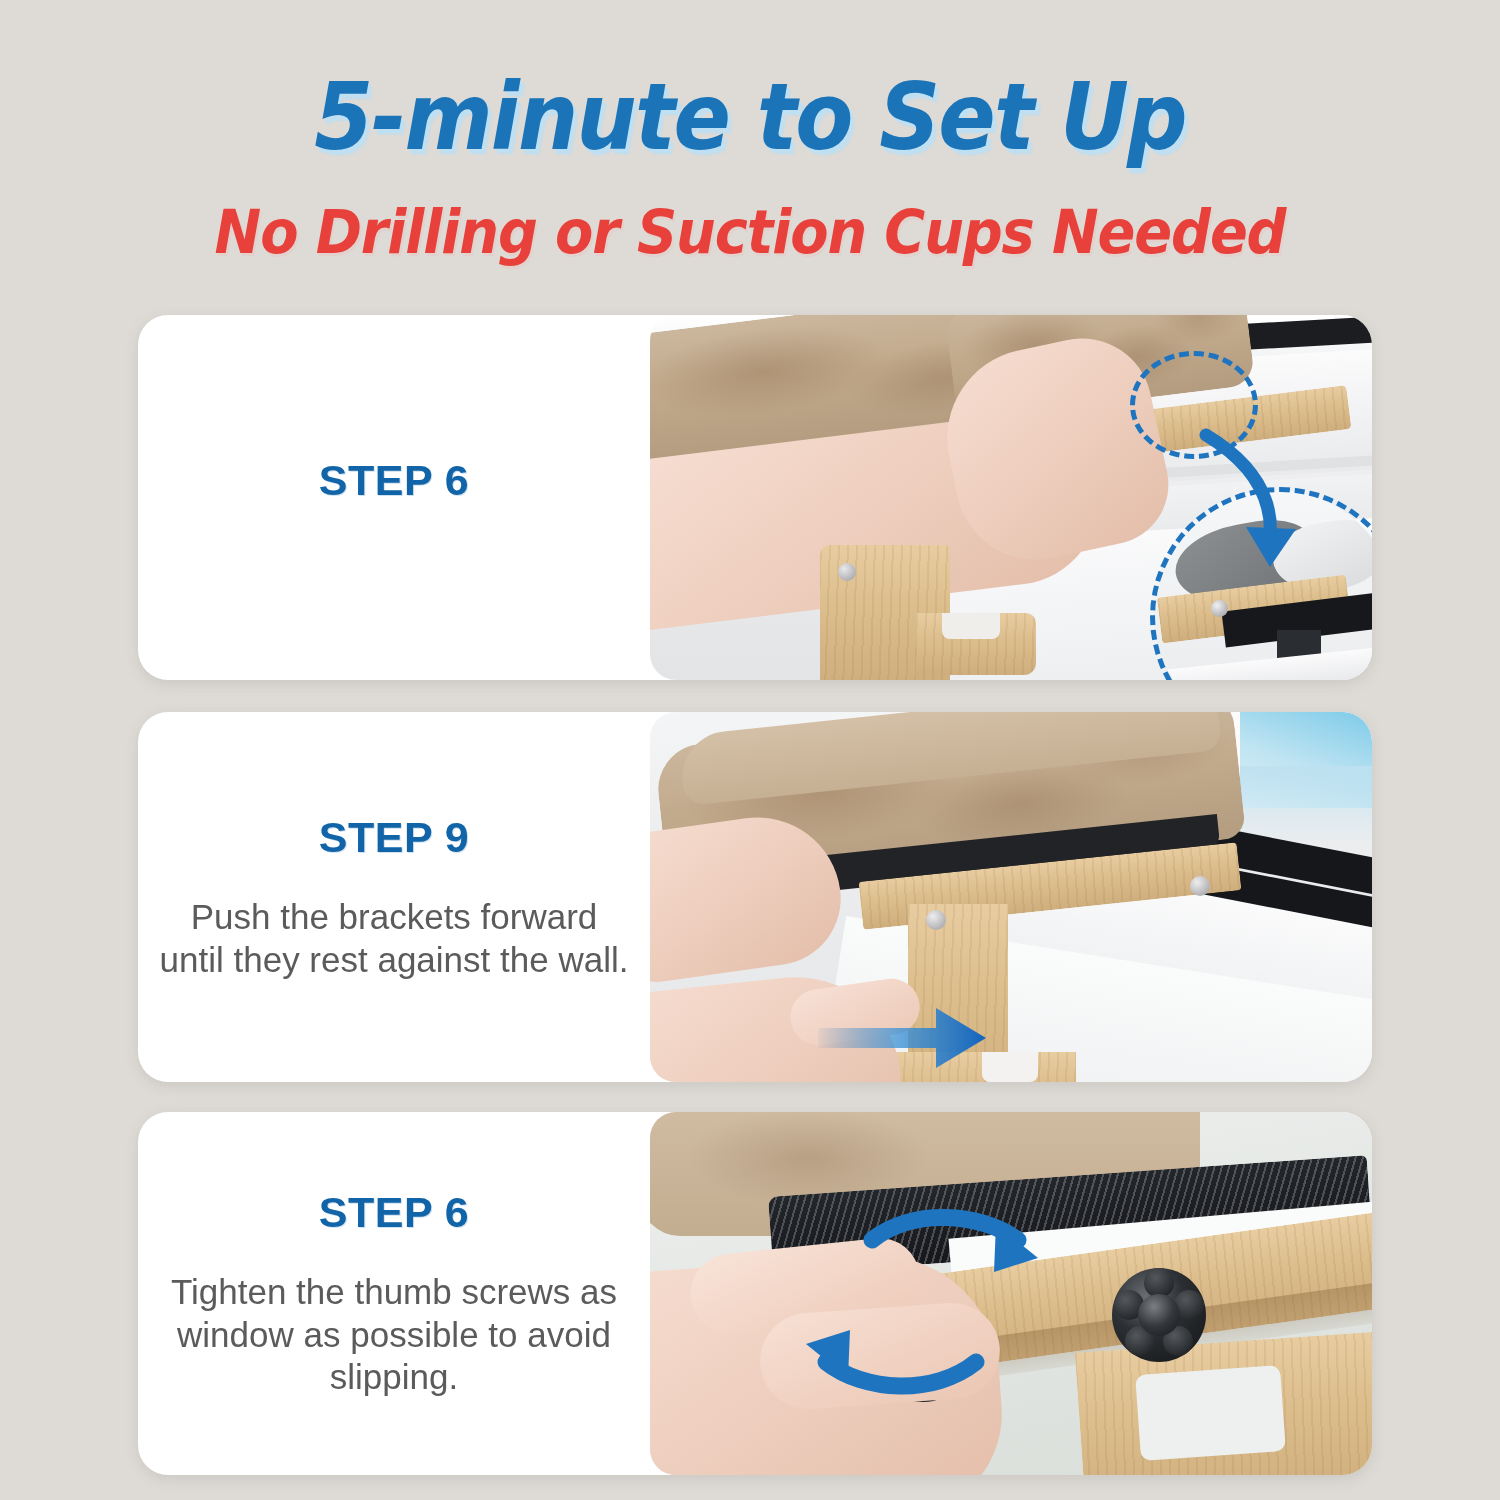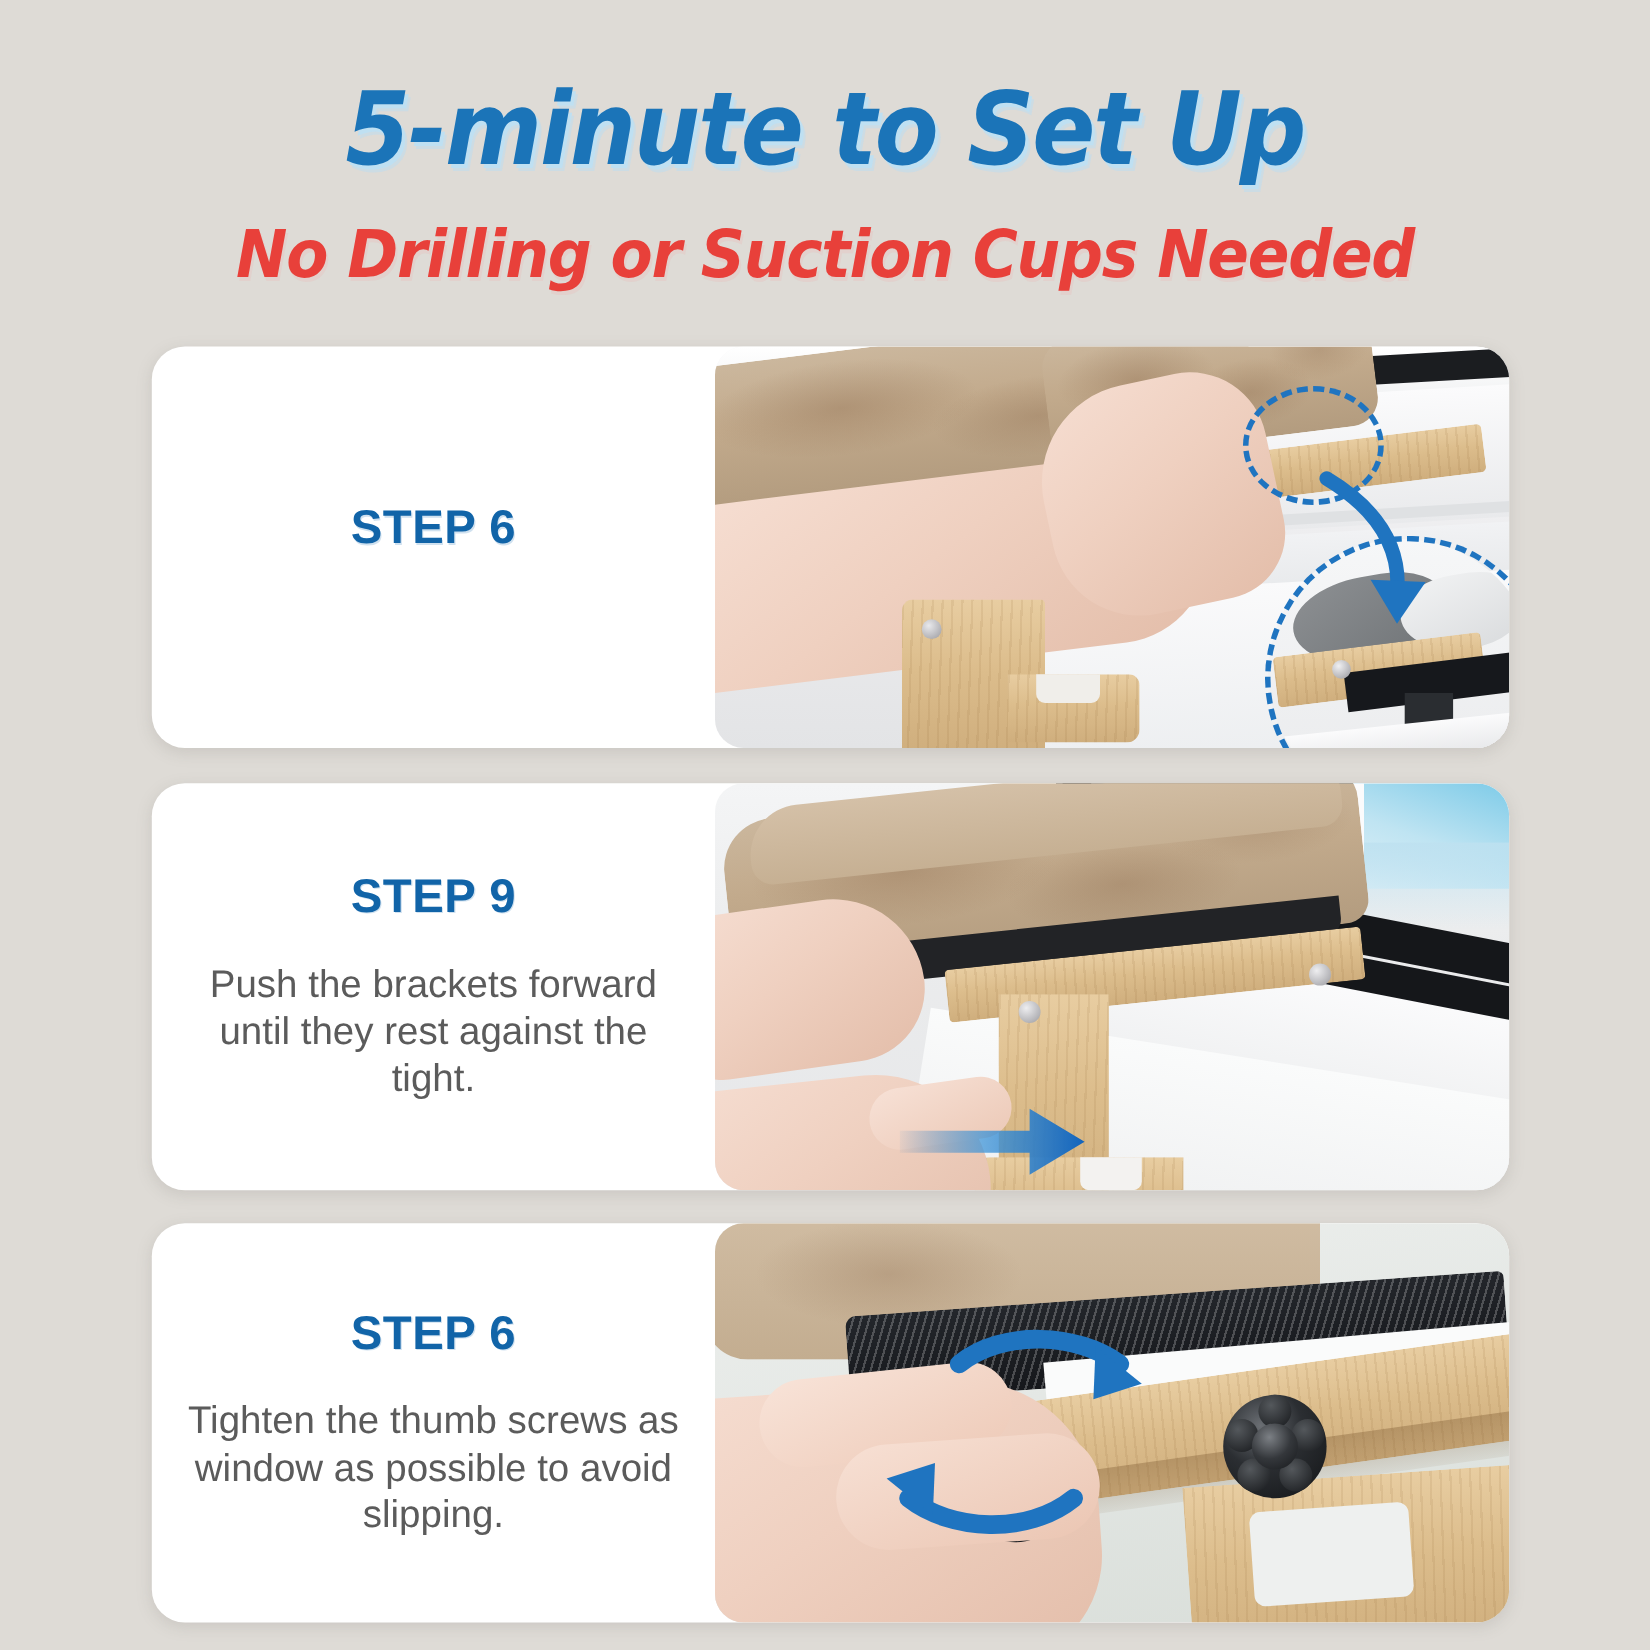--- a/index.html
+++ b/index.html
@@ -221,21 +221,21 @@
           <path d="M556 120 C 606 150, 624 186, 620 226" stroke="#1f74c0" stroke-width="13" fill="none" stroke-linecap="round"></path>
           <path d="M596 212 L 620 252 L 646 214 Z" fill="#1f74c0"></path>
         </svg>
       </div>
     </div>
   </div>
 
   <div class="card card-2">
     <div class="card-text">
       <div class="step-title">STEP 9</div>
-      <div class="step-body">Push the brackets forward until they rest against the tight.</div>
+      <div class="step-body">Push the brackets forward until they rest against the wall.</div>
     </div>
 
     <div class="photo">
       <div class="ph-inner">
         <div class="s2-bg"></div>
         <div class="s2-sky"></div>
         <div class="s2-skyBlur"></div>
         <div class="s2-outWhite"></div>
         <div class="s2-frameTop"></div>
         <div class="s2-frameV"></div>

